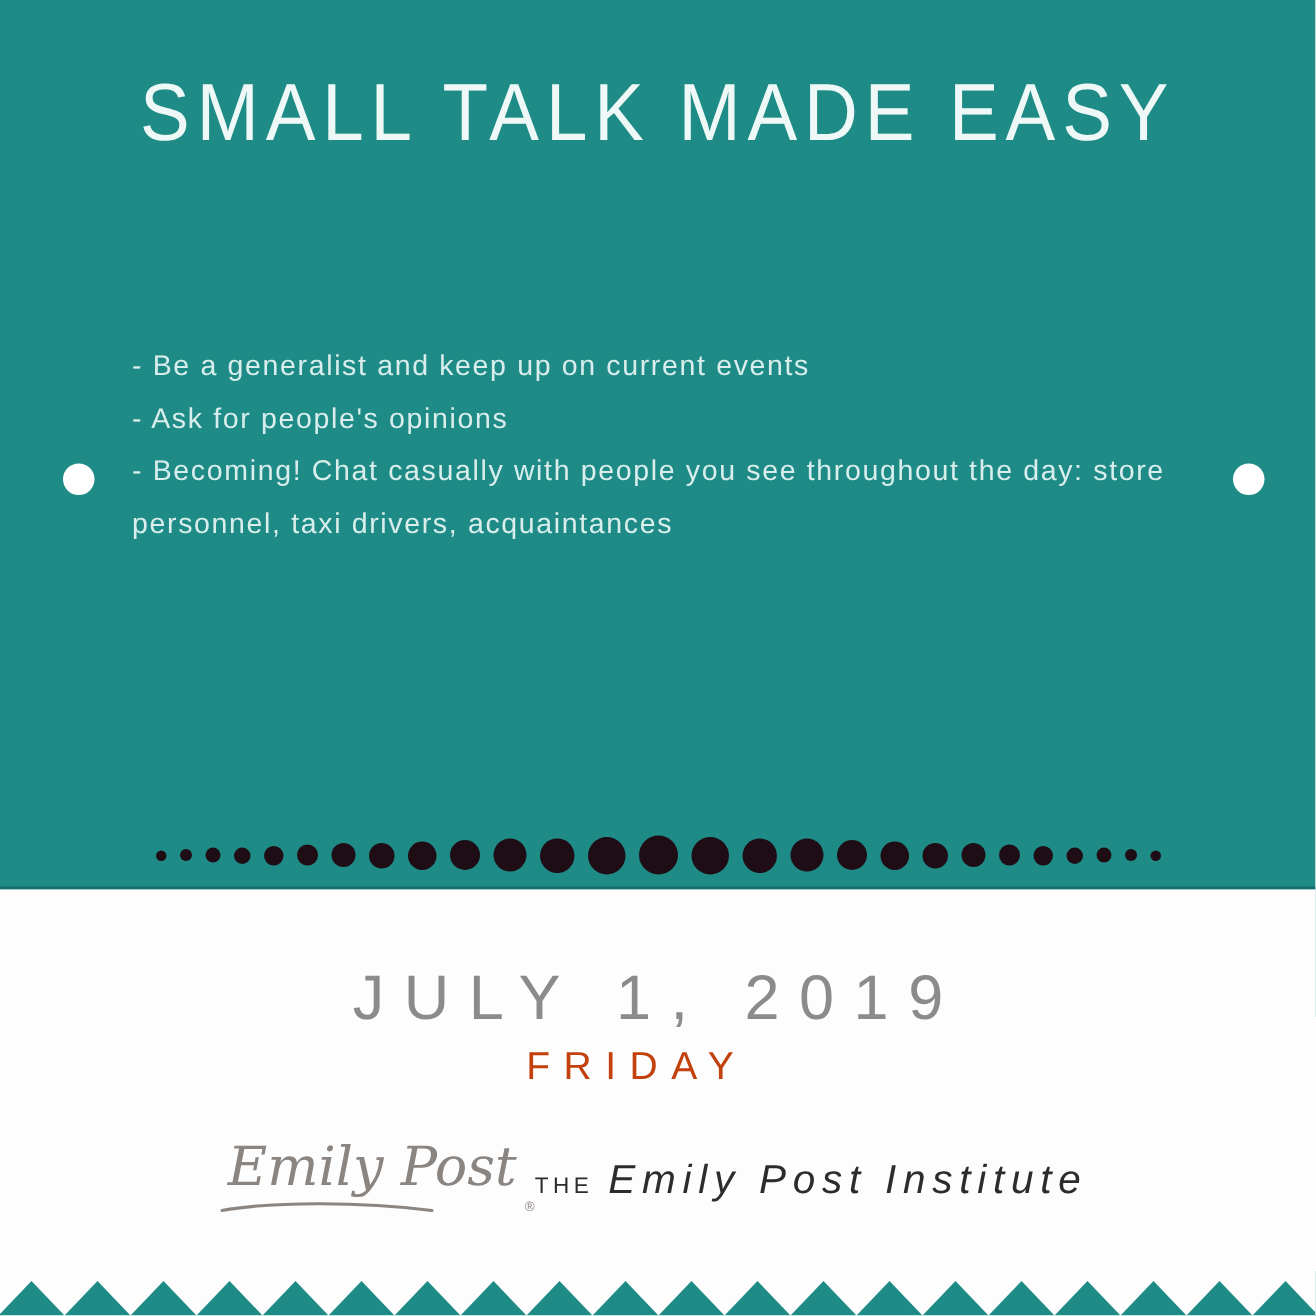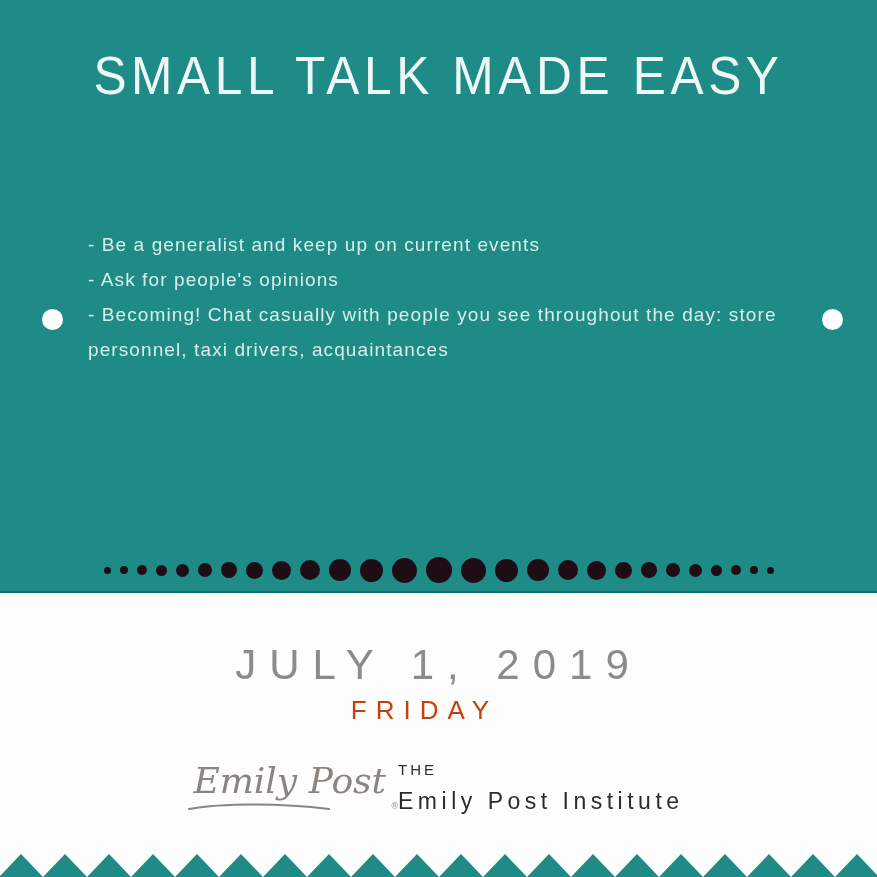--- a/index.html
+++ b/index.html
@@ -157,23 +157,24 @@
     align-items: baseline;
     gap: 10px;
     color: #2d2c2a;
   }
   .institute-the {
     font-size: 15px;
     letter-spacing: 3px;
     font-weight: 400;
   }
   .institute-name {
-    font-size: 23px;
+    font-size: 27px;
     letter-spacing: 4.5px;
     font-weight: 400;
+    font-style: italic;
   }
 
   
   .triangle-border {
     position: absolute;
     left: 0;
     bottom: 0;
     width: 877px;
     height: 23px;
     display: flex;
@@ -238,21 +239,21 @@
     <div class="weekday-line">FRIDAY</div>
 
     <div class="logo-row">
       <div class="script-logo" style="color: rgb(139, 133, 129);">
         <span>Emily Post</span>
         <svg class="script-flourish" width="150" height="12" viewBox="0 0 150 12">
           <path d="M2 8 C 35 2, 95 2, 142 8" stroke="#8b8581" stroke-width="2" fill="none" stroke-linecap="round"></path>
         </svg>
         <span class="registered-mark">®</span>
       </div>
-      <div class="institute-lockup" style="color: rgb(45, 44, 42); flex-direction: column;">
+      <div class="institute-lockup" style="color: rgb(45, 44, 42);">
         <span class="institute-the">THE</span>
         <span class="institute-name">Emily Post Institute</span>
       </div>
     </div>
 
     <div class="triangle-border">
         <span class="triangle" style="border-bottom-color: rgb(30, 139, 135);"></span>
         <span class="triangle" style="border-bottom-color: rgb(30, 139, 135);"></span>
         <span class="triangle" style="border-bottom-color: rgb(30, 139, 135);"></span>
         <span class="triangle" style="border-bottom-color: rgb(30, 139, 135);"></span>

